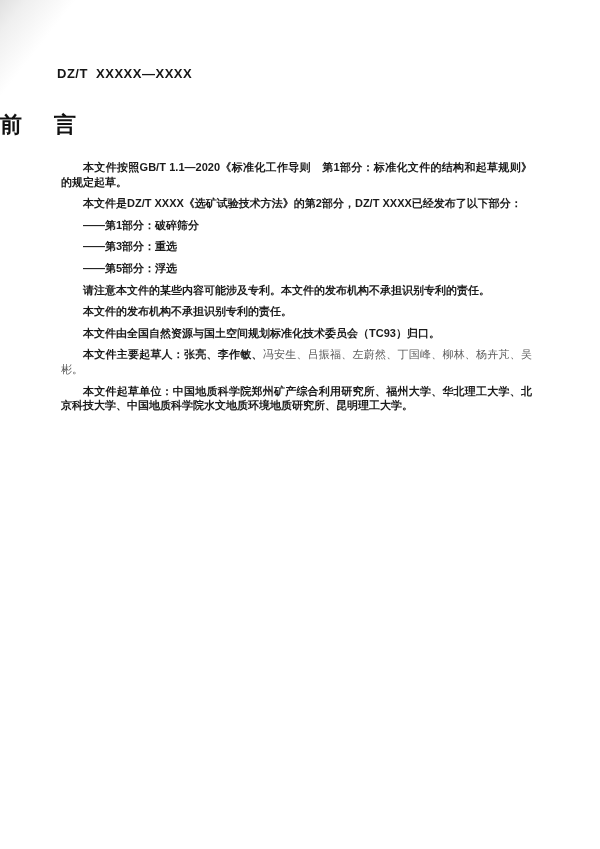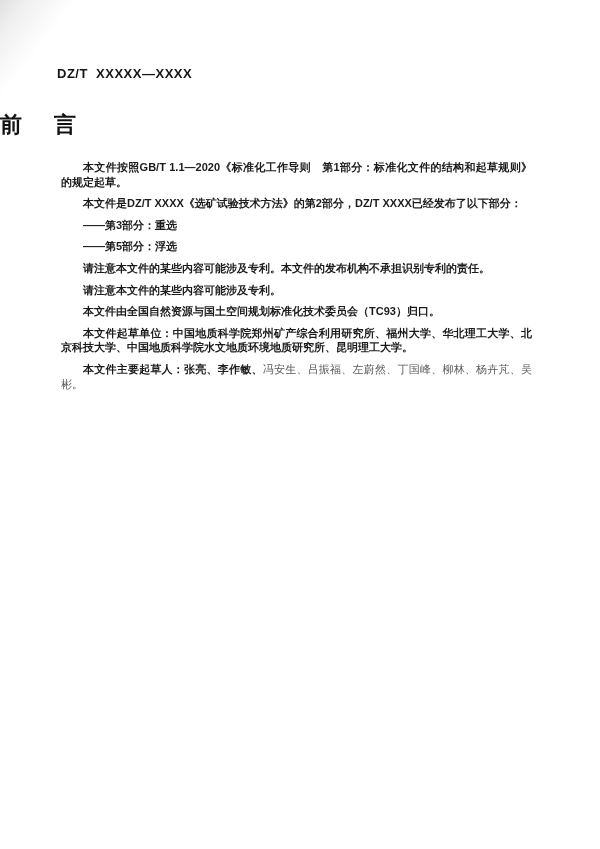--- a/index.html
+++ b/index.html
@@ -93,30 +93,31 @@
   <div class="doc-code">DZ/T  XXXXX—XXXX</div>
 
   <h1 class="doc-title">前　言</h1>
 
   <div class="foreword">
 
     <p>本文件按照GB/T 1.1—2020《标准化工作导则　第1部分：标准化文件的结构和起草规则》的规定起草。</p>
 
     <p>本文件是DZ/T XXXX《选矿试验技术方法》的第2部分，DZ/T XXXX已经发布了以下部分：</p>
 
+    <p class="part-item">——第1部分：破碎筛分</p>
     <p class="part-item">——第3部分：重选</p>
     <p class="part-item">——第5部分：浮选</p>
 
     <p>请注意本文件的某些内容可能涉及专利。本文件的发布机构不承担识别专利的责任。</p>
 
-    <p>请注意本文件的某些内容可能涉及专利。</p>
+    <p>本文件的发布机构不承担识别专利的责任。</p>
 
     <p>本文件由全国自然资源与国土空间规划标准化技术委员会（TC93）归口。</p>
 
+    <p><span>本文件主要起草人：张亮、李作敏、</span><span class="light-names">冯安生、吕振福、左蔚然、丁国峰、柳林、杨卉芃、吴彬。</span></p>
+
     <p>本文件起草单位：中国地质科学院郑州矿产综合利用研究所、福州大学、华北理工大学、北京科技大学、中国地质科学院水文地质环境地质研究所、昆明理工大学。</p>
-
-    <p><span>本文件主要起草人：张亮、李作敏、</span><span class="light-names">冯安生、吕振福、左蔚然、丁国峰、柳林、杨卉芃、吴彬。</span></p>
 
   </div>
 
   <div class="page-number">II</div>
 
 </div>
 
 </body></html>

